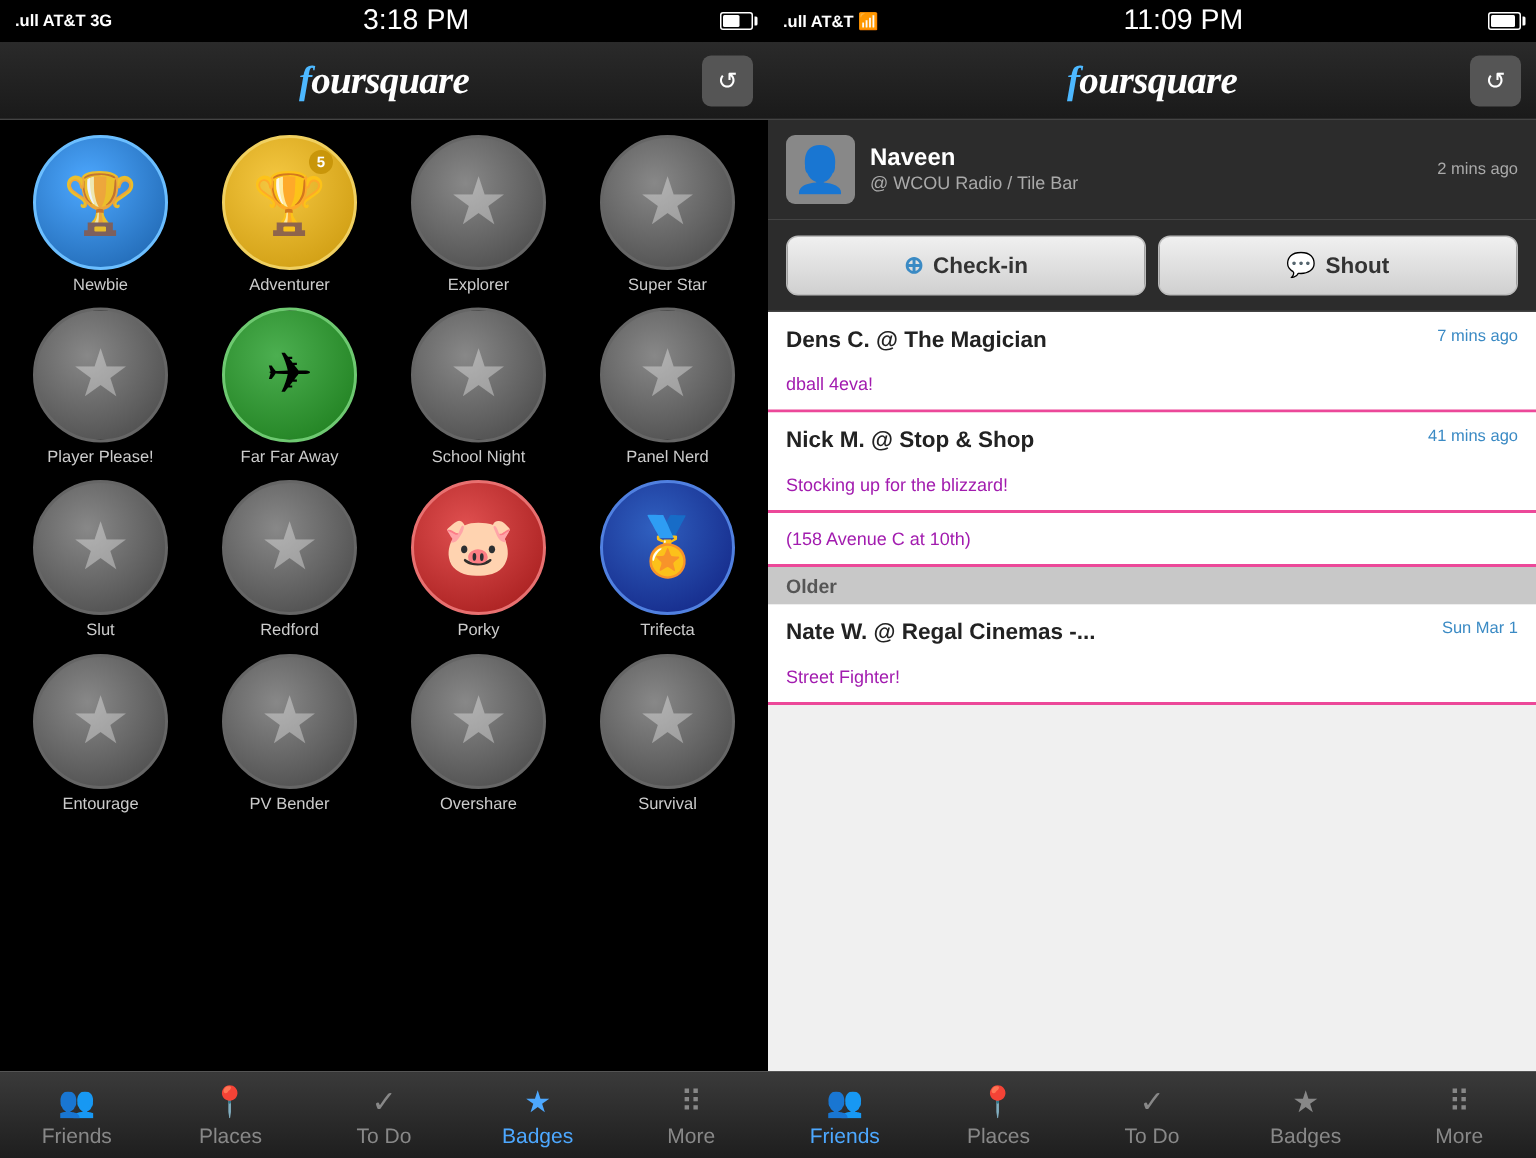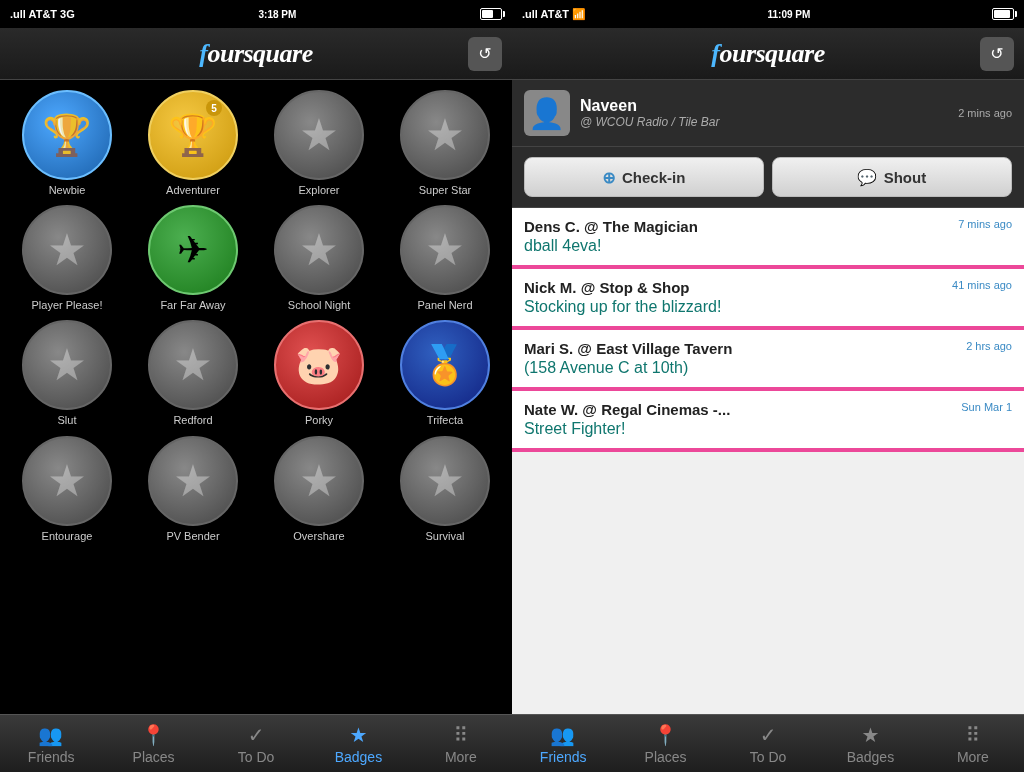--- a/index.html
+++ b/index.html
@@ -28,21 +28,21 @@
       display: flex;
       align-items: center;
       justify-content: space-between;
       padding: 0 10px;
       color: #fff;
       font-size: 12px;
       font-weight: 600;
       flex-shrink: 0;
     }
     .status-bar .signal { font-size: 11px; }
-    .status-bar .time { font-size: 10px; font-weight: 700; }
+    .status-bar .time { font-size: 19px; font-weight: 400; }
     .status-bar .battery {
       width: 22px;
       height: 12px;
       border: 1.5px solid #fff;
       border-radius: 2px;
       position: relative;
       display: inline-flex;
       align-items: center;
       justify-content: flex-start;
       padding: 1px;
@@ -224,21 +224,21 @@
       background: #888;
       overflow: hidden;
       flex-shrink: 0;
       display: flex;
       align-items: center;
       justify-content: center;
       font-size: 24px;
     }
     .user-info { flex: 1; }
     .user-name { font-size: 16px; font-weight: 700; color: #fff; }
-    .user-location { font-size: 12px; color: #aaa; font-style: italic; }
+    .user-location { font-size: 12px; color: #aaa; }
     .user-time { font-size: 11px; color: #aaa; margin-left: auto; flex-shrink: 0; text-align: center; }
 
     .action-buttons {
       display: flex;
       gap: 8px;
       padding: 10px 12px;
       background: #2c2c2c;
       border-bottom: 1px solid #444;
       flex-shrink: 0;
     }
@@ -269,43 +269,43 @@
       background: #c8c8c8;
       padding: 5px 12px;
       font-size: 13px;
       font-weight: 600;
       color: #555;
     }
 
     .activity-item {
       background: #fff;
       padding: 10px 12px;
-      border-bottom: 4px solid #ec4899;
+      border-bottom: 2px solid #ec4899;
       display: flex;
       flex-direction: column;
-      gap: 2px;
+      gap: 14px;
     }
     .activity-top {
       display: flex;
       justify-content: space-between;
       align-items: flex-start;
     }
     .activity-name {
       font-size: 15px;
       font-weight: 700;
       color: #222;
     }
     .activity-time {
       font-size: 11px;
       color: #3a8ac4;
       flex-shrink: 0;
     }
     .activity-sub {
-      font-size: 16px;
-      color: #0f766e;
+      font-size: 12px;
+      color: #a21caf;
     }
   </style>
 </head>
 <body>
 
 <div class="phone">
 
   <div class="status-bar">
     <span class="signal">.ull AT&amp;T 3G</span>
     <span class="time">3:18 PM</span>
@@ -516,27 +516,24 @@
 
     <div class="activity-item">
       <div class="activity-top">
         <span class="activity-name">Nick M. @ Stop &amp; Shop</span>
         <span class="activity-time">41 mins ago</span>
       </div>
       <span class="activity-sub">Stocking up for the blizzard!</span>
     </div>
 
     <div class="activity-item">
-      <div class="activity-top">
-        <span class="activity-name">Mari S. @ East Village Tavern</span>
-        <span class="activity-time">2 hrs ago</span>
-      </div>
       <span class="activity-sub">(158 Avenue C at 10th)</span>
     </div>
 
+    <div class="section-header">Older</div>
 
     <div class="activity-item">
       <div class="activity-top">
         <span class="activity-name">Nate W. @ Regal Cinemas -...</span>
         <span class="activity-time">Sun Mar 1</span>
       </div>
       <span class="activity-sub">Street Fighter!</span>
     </div>
 
   </div>

